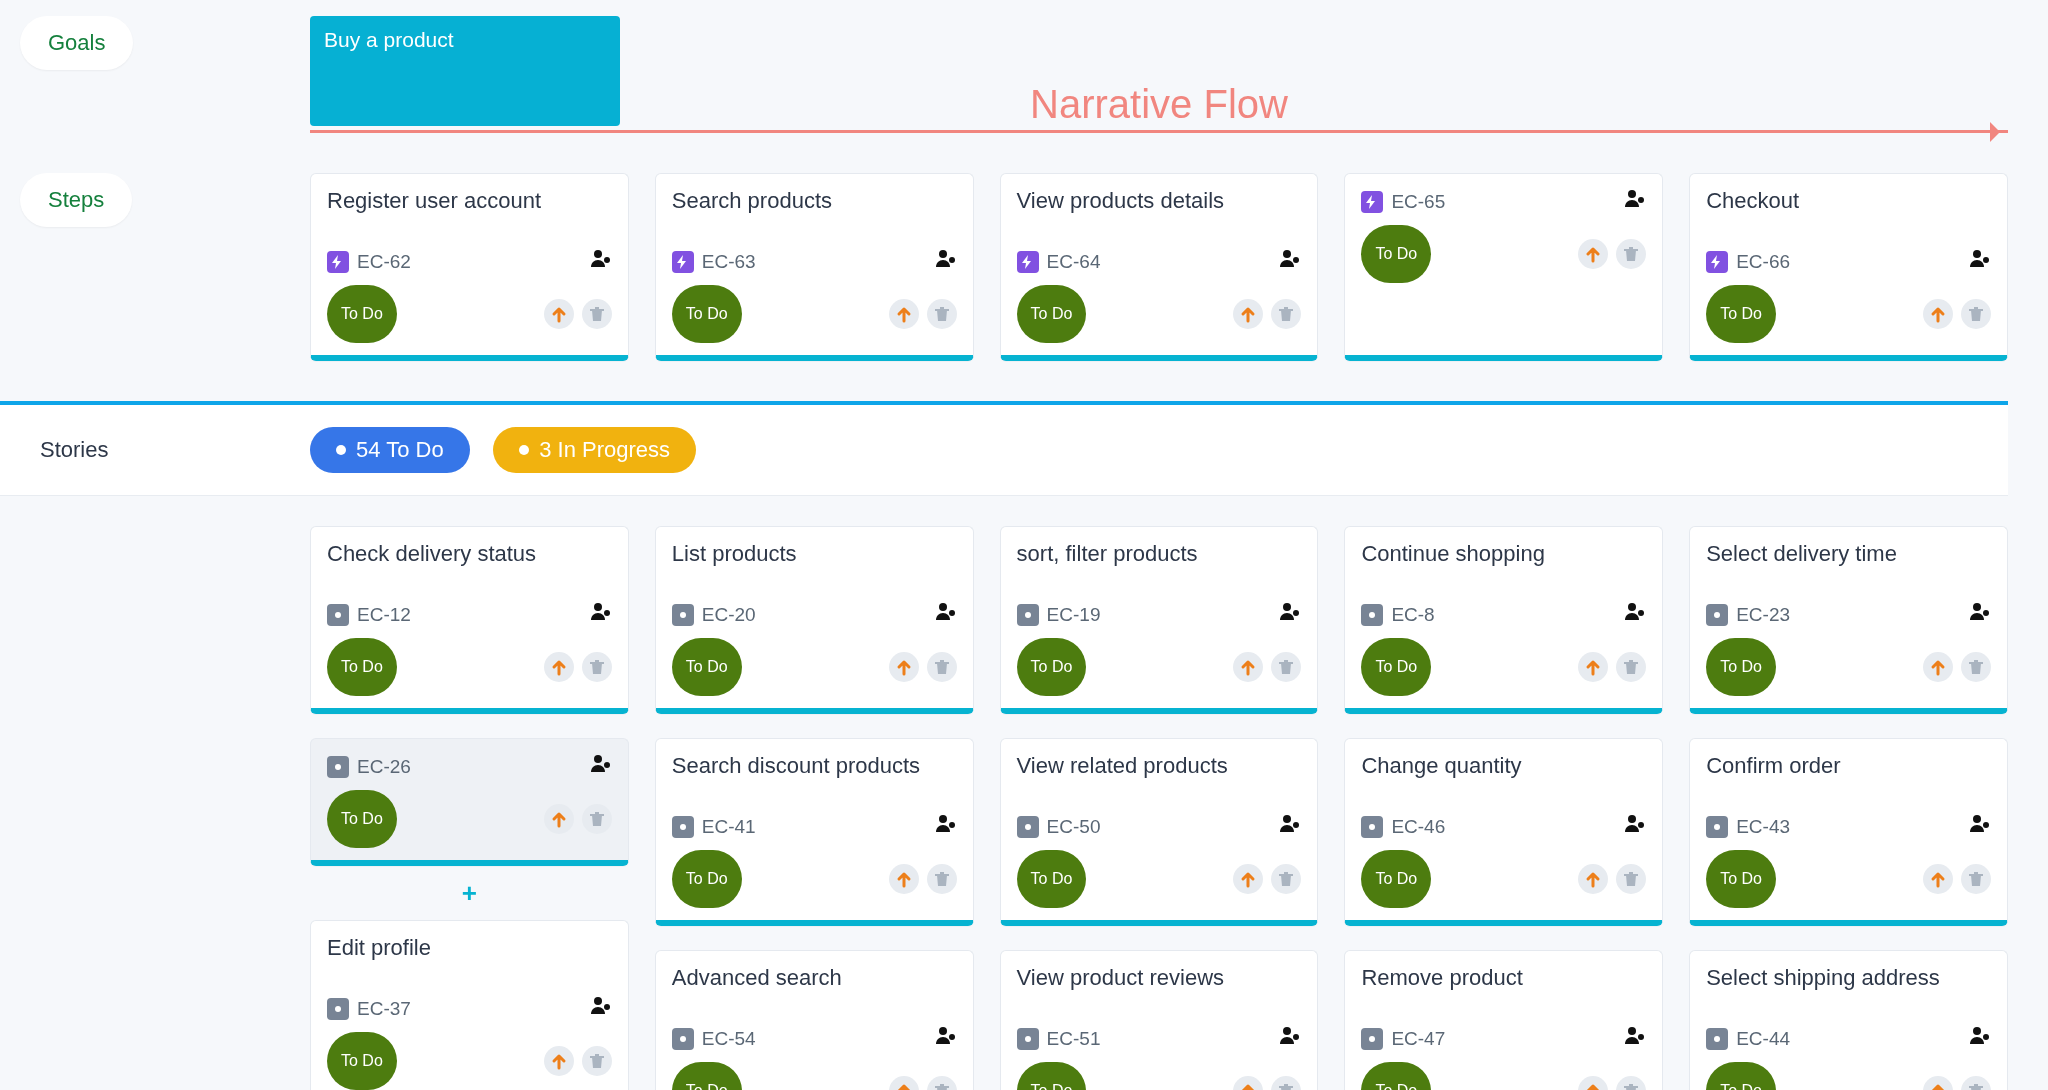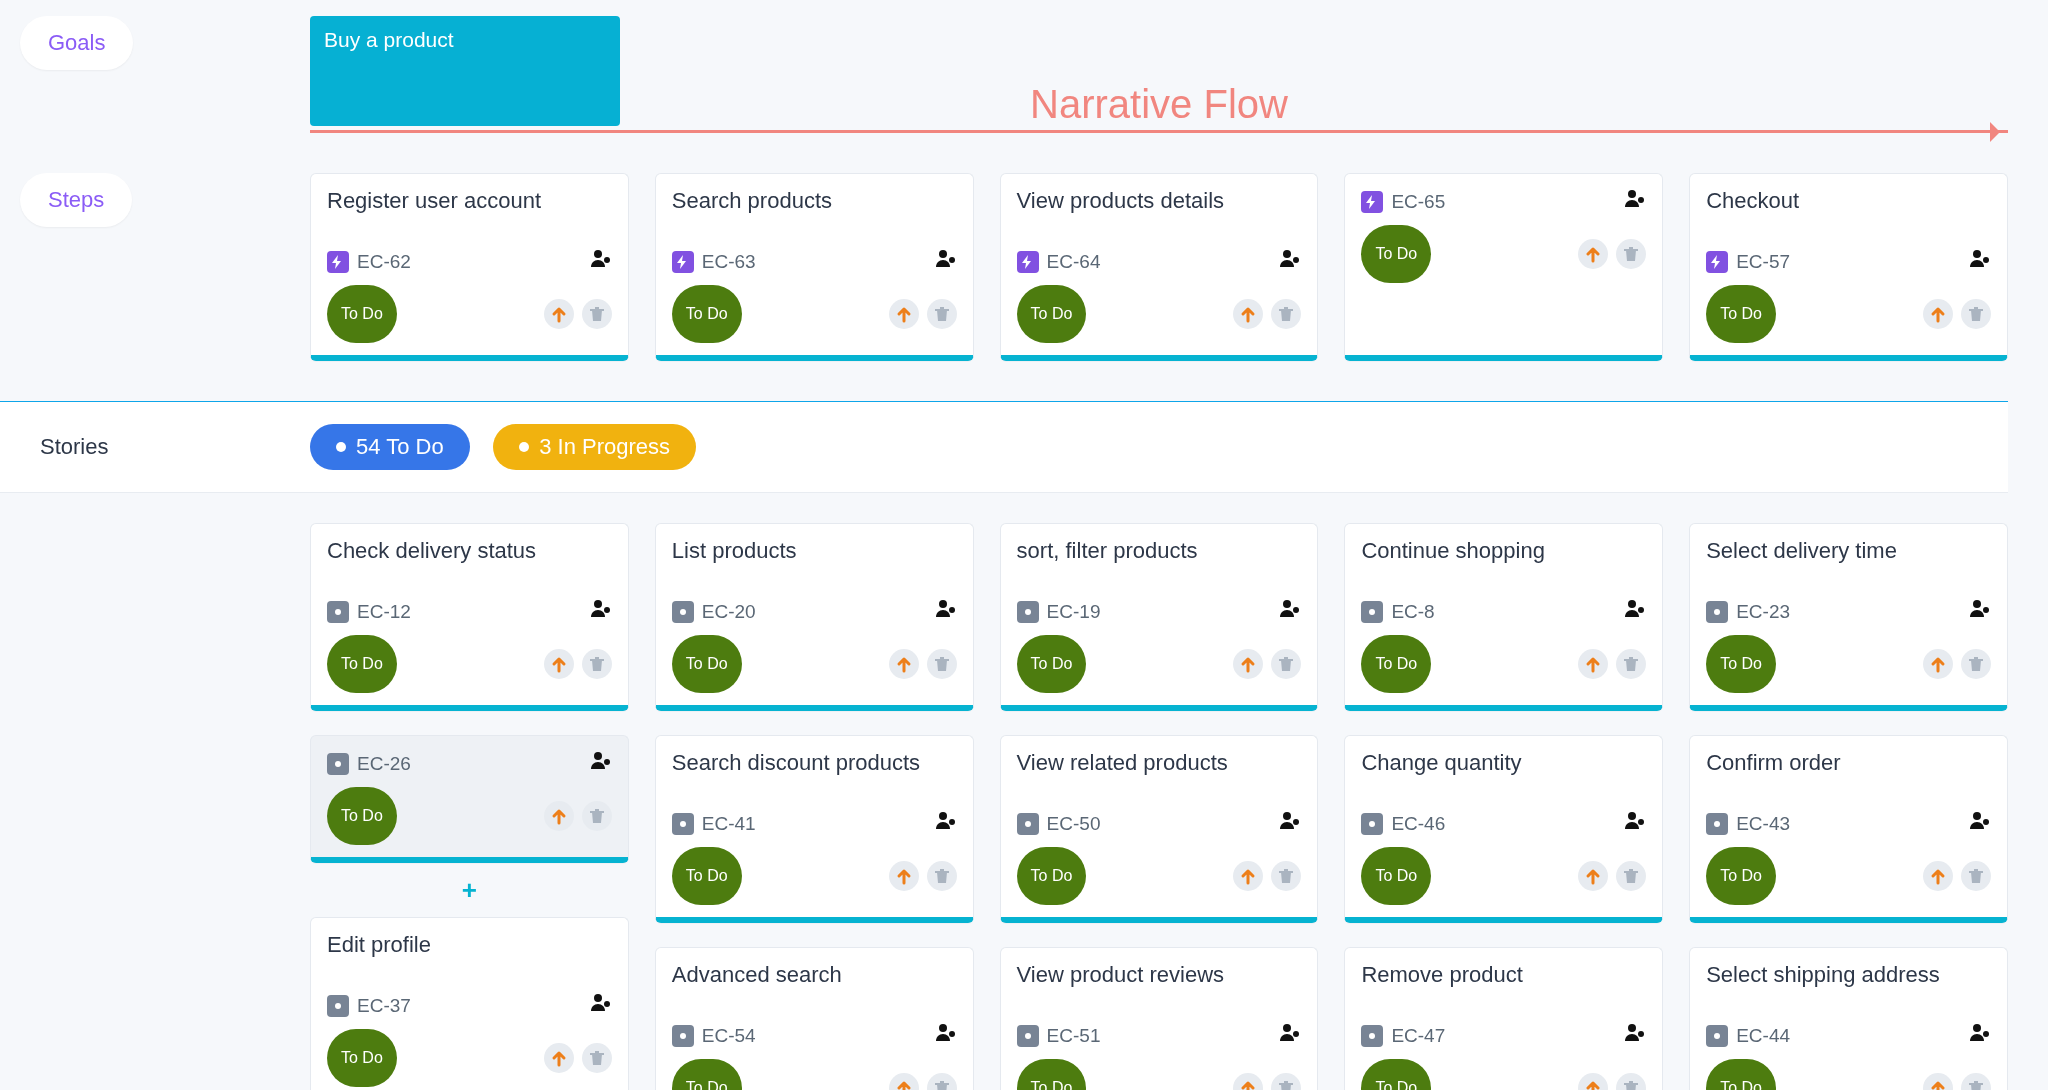--- a/index.html
+++ b/index.html
@@ -28,21 +28,21 @@
   }
   .rightcol {
     flex: 1;
   }
 
   .label-pill {
     background: #fff;
     border-radius: 999px;
     padding: 14px 28px;
     font-size: 22px;
-    color: #8b5cf6;
+    color: #15803d;
     display: inline-block;
     box-shadow: 0 1px 2px rgba(0,0,0,.05);
   }
   .section-label {
     font-size: 22px;
     color: #2d3748;
     padding: 18px 40px;
   }
 
   
@@ -130,21 +130,21 @@
   .actions { display:flex; gap:8px; }
   .circ {
     width:30px; height:30px; border-radius:50%;
     background:#e7ebf0; display:inline-flex; align-items:center; justify-content:center;
   }
   .circ.prio svg { stroke:#ed7f1a; fill:none; width:18px; height:18px; stroke-width:3; stroke-linecap:round; stroke-linejoin:round;}
   .circ.del svg { width:14px; height:14px; fill:#aab4c0;}
 
   
   .stories-strip {
-    background:#fff; border-top:1px solid #0ea5e9; border-bottom:1px solid #e8ecf1;
+    background:#fff; border-top:4px solid #0ea5e9; border-bottom:1px solid #e8ecf1;
     margin: 40px 0 30px;
     display:flex; align-items:center; padding: 14px 0;
   }
   .count-pill {
     border-radius:999px; padding:10px 26px; color:#fff;
     font-size:22px; margin-right:18px; display:inline-flex; align-items:center; gap:10px;
   }
   .count-pill::before { content:""; width:10px; height:10px; border-radius:50%; background:#fff; }
   .count-pill.blue   { background:#3676e8; }
   .count-pill.yellow { background:#f1b20f; }
@@ -309,21 +309,21 @@
           </div>
           <div class="card">
     <div class="title">Checkout</div>
     <div class="meta">
       <span class="key">
         <span class="epic-icon epic-purple">
           <svg viewBox="0 0 14 14">
                     <use href="#bolt"></use>
                   </svg>
         </span>
-        <span class="keytxt">EC-57</span>
+        <span class="keytxt">EC-66</span>
       </span>
       <span class="assign-icon">
         <svg viewBox="0 0 22 22">
                   <use href="#assign"></use>
                 </svg>
       </span>
     </div>
     <div class="footer">
       <span class="status-pill">To Do</span>
       <span class="actions">

